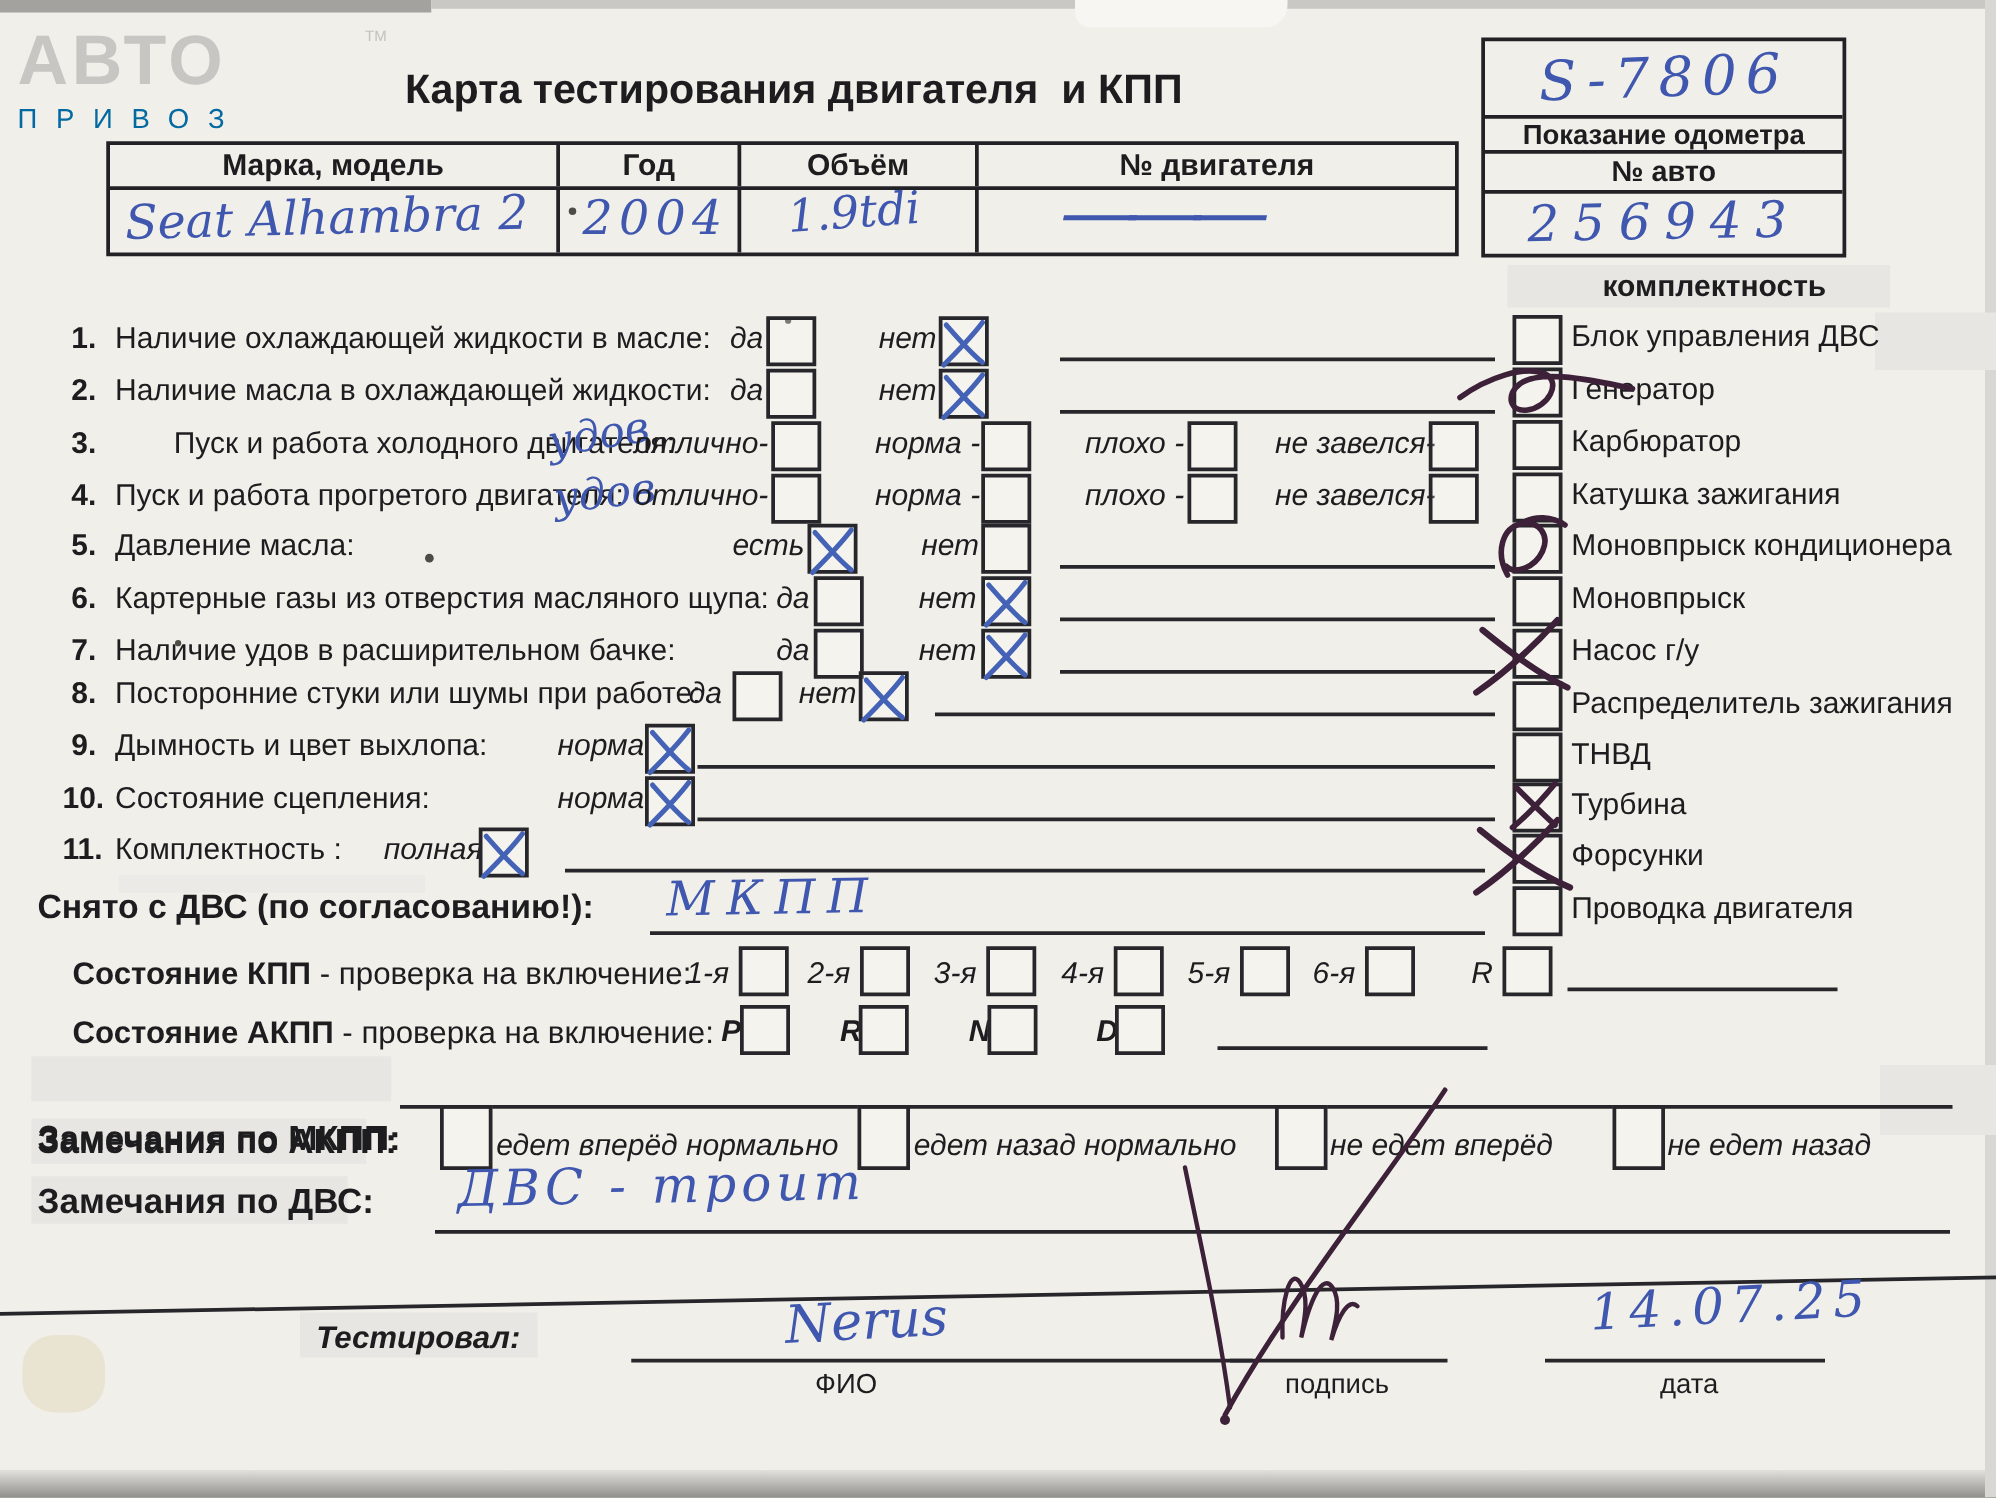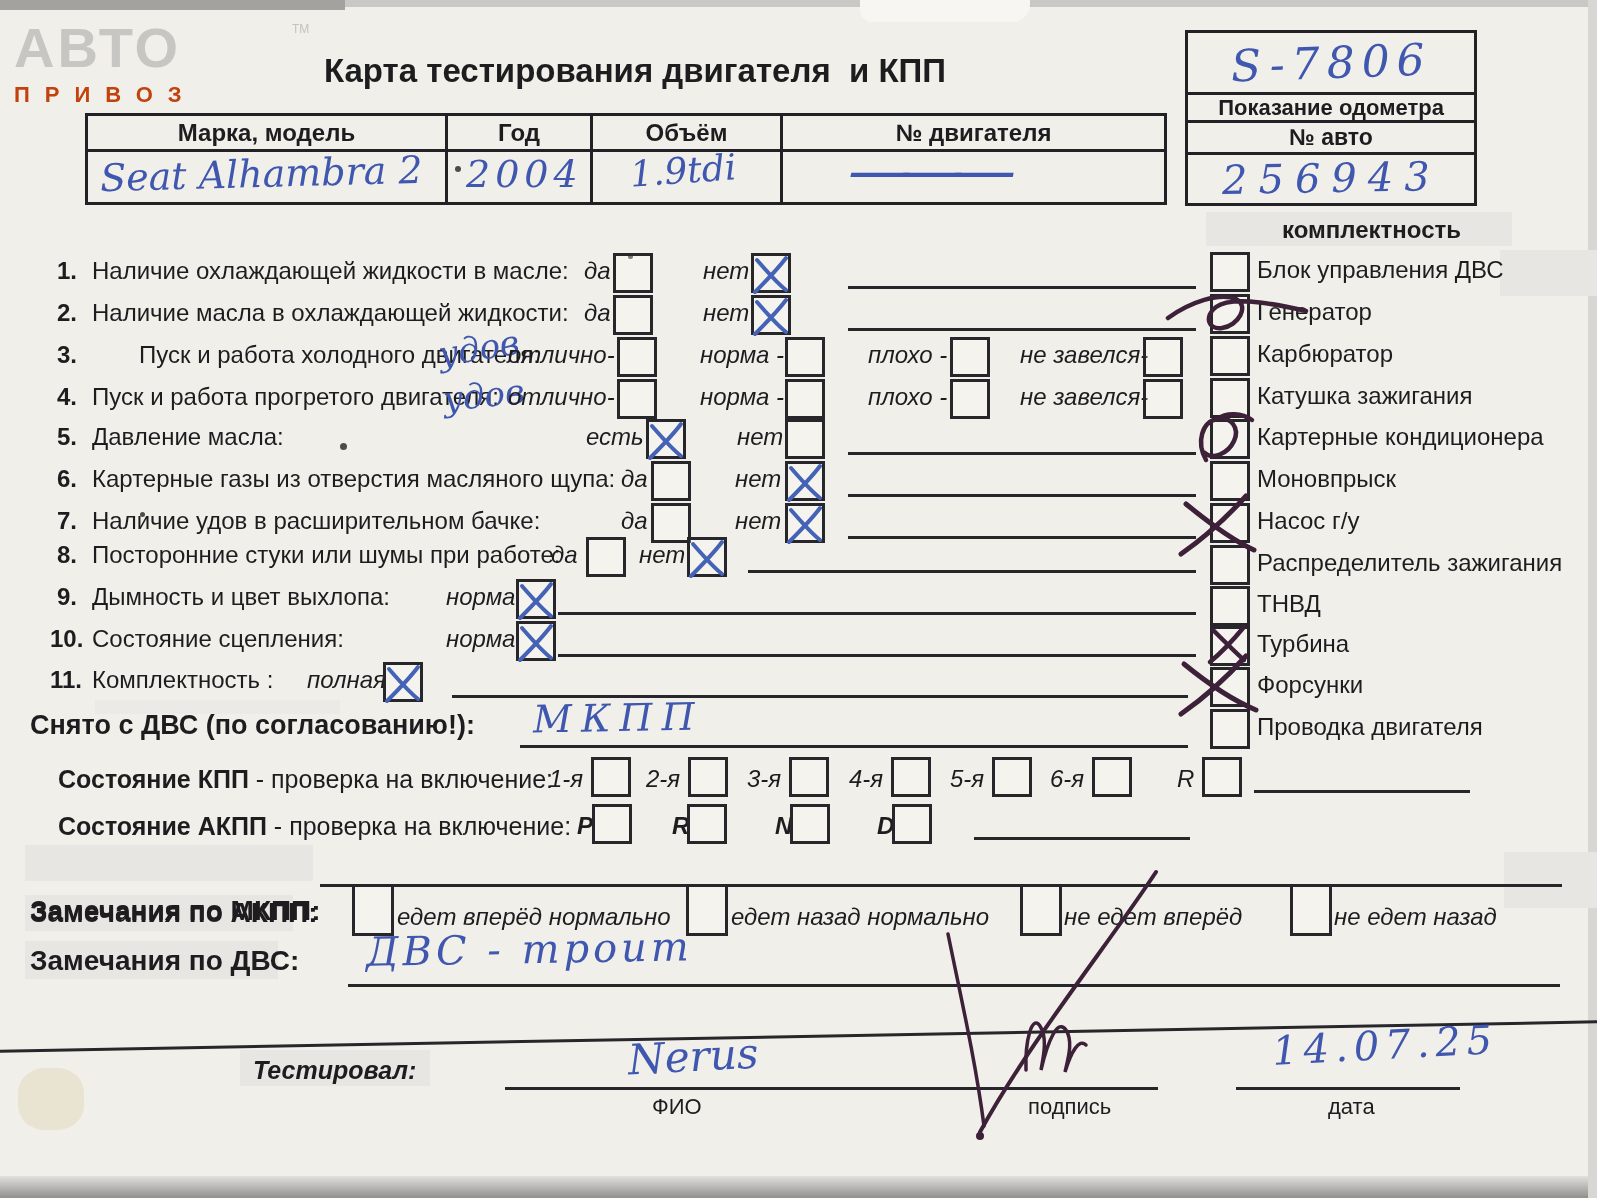--- a/index.html
+++ b/index.html
@@ -51,21 +51,21 @@
   <div class="smudge" style="left:240px;top:1050px;width:190px;height:36px;"></div>
   <div class="smudge" style="left:95px;top:700px;width:245px;height:14px;background:#eceae6;"></div>
   <div class="smudge" style="left:18px;top:1068px;width:66px;height:62px;background:#e9e4d2;border-radius:40%;"></div>
   <div class="speck" style="left:455px;top:166px;width:6px;height:6px;"></div>
   <div class="speck" style="left:340px;top:443px;width:7px;height:7px;"></div>
   <div class="speck" style="left:140px;top:512px;width:5px;height:5px;"></div>
   <div class="speck" style="left:628px;top:254px;width:5px;height:5px;"></div>
 
   <div class="abs" style="left:14px;top:20px;">
     <div style="font-size:56px;font-weight:bold;color:#c7c6c2;letter-spacing:3px;line-height:56px;">АВТО</div>
-    <div style="font-size:22px;color:#c2410c;letter-spacing:15px;margin-top:6px;font-weight:bold;">ПРИВОЗ</div>
+    <div style="font-size:22px;color:#0369a1;letter-spacing:15px;margin-top:6px;">ПРИВОЗ</div>
   </div>
   <div class="abs" style="left:292px;top:22px;font-size:12px;color:#c3c2be;">TM</div>
 
   <div class="abs b" style="left:290px;top:52px;width:690px;text-align:center;font-size:33px;white-space:pre;">Карта тестирования двигателя  и КПП</div>
 
   <div id="idbox">
     <div class="idrow" style="height:62px;border-bottom:3px solid #222226;">
       <span class="hw" style="position:static;font-size:44px;letter-spacing:7px;transform:rotate(-2deg);">S-7806</span>
     </div>
     <div class="idrow b" style="height:28px;border-bottom:3px solid #222226;font-size:22px;">Показание одометра</div>
@@ -98,21 +98,21 @@
 
   <div class="cb" style="left:1210px;top:252px;"></div>
   <div class="comp-lbl" style="left:1257px;top:256px;">Блок управления ДВС</div>
   <div class="cb" style="left:1210px;top:294px;"></div>
   <div class="comp-lbl" style="left:1257px;top:298px;">Генератор</div>
   <div class="cb" style="left:1210px;top:336px;"></div>
   <div class="comp-lbl" style="left:1257px;top:340px;">Карбюратор</div>
   <div class="cb" style="left:1210px;top:378px;"></div>
   <div class="comp-lbl" style="left:1257px;top:382px;">Катушка зажигания</div>
   <div class="cb" style="left:1210px;top:419px;"></div>
-  <div class="comp-lbl" style="left:1257px;top:423px;">Картерные кондиционера</div>
+  <div class="comp-lbl" style="left:1257px;top:423px;">Моновпрыск кондиционера</div>
   <div class="cb" style="left:1210px;top:461px;"></div>
   <div class="comp-lbl" style="left:1257px;top:465px;">Моновпрыск</div>
   <div class="cb" style="left:1210px;top:503px;"></div>
   <div class="comp-lbl" style="left:1257px;top:507px;">Насос г/у</div>
   <div class="cb" style="left:1210px;top:545px;"></div>
   <div class="comp-lbl" style="left:1257px;top:549px;">Распределитель зажигания</div>
   <div class="cb" style="left:1210px;top:586px;"></div>
   <div class="comp-lbl" style="left:1257px;top:590px;">ТНВД</div>
   <div class="cb" style="left:1210px;top:626px;"></div>
   <div class="comp-lbl" style="left:1257px;top:630px;">Турбина</div>

